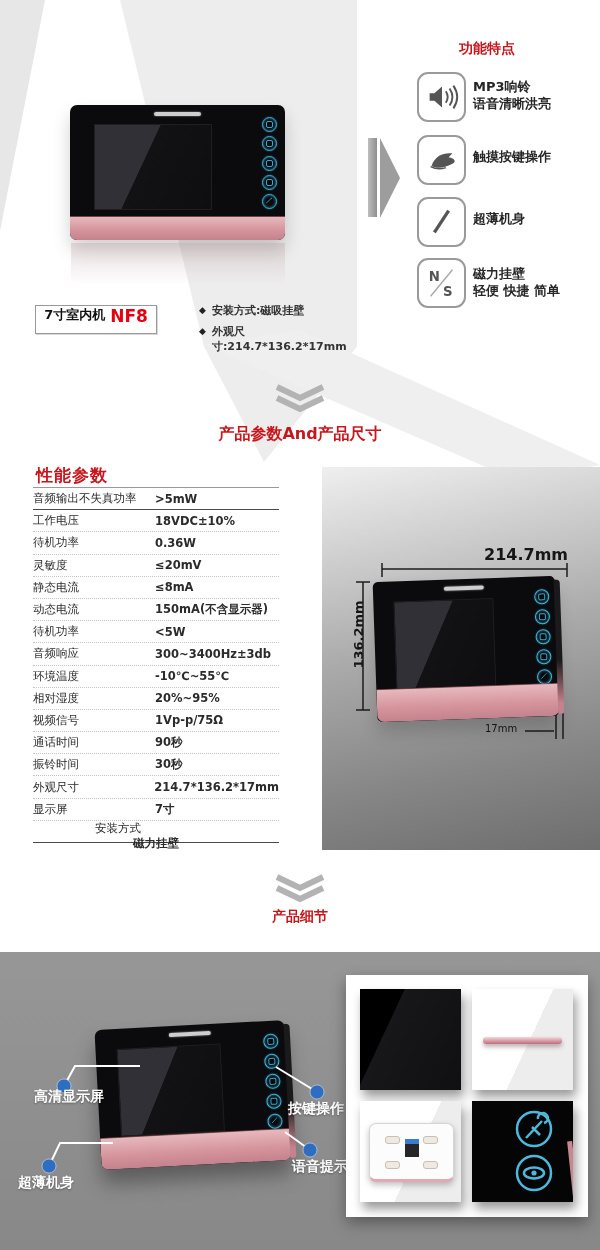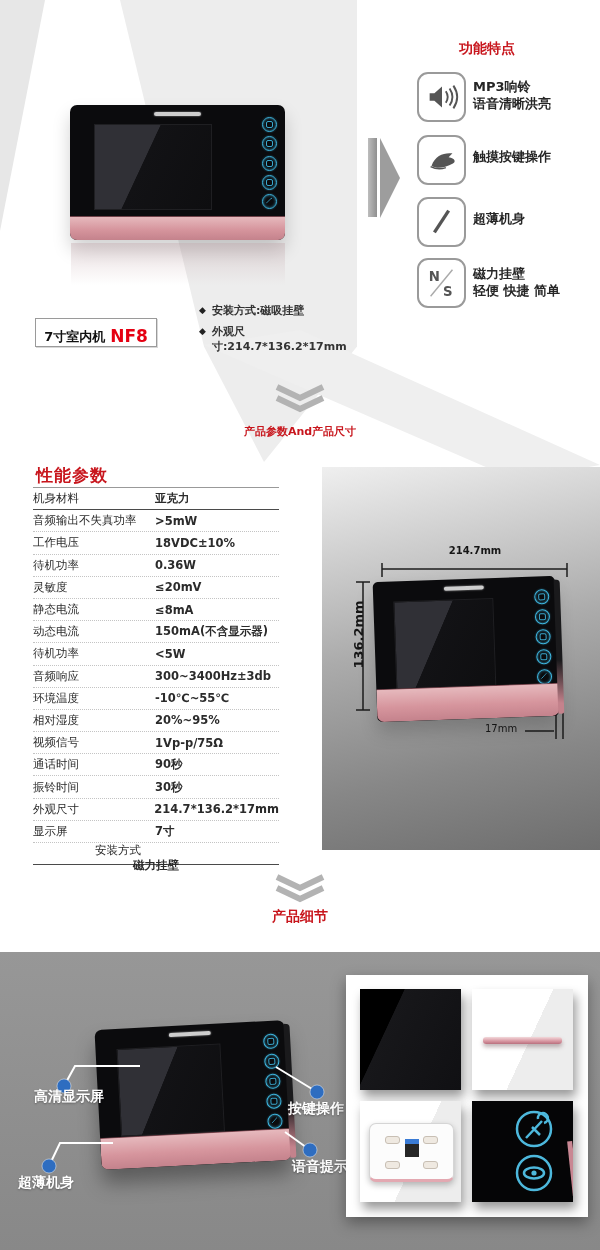--- a/index.html
+++ b/index.html
@@ -33,21 +33,21 @@
     border-radius:0 0 7px 7px;border-top:1px solid rgba(40,10,15,.55);
     background:linear-gradient(180deg,#e6b9bd 0%,#d6959d 55%,#c4828c 100%);}
   .dev-edge{position:absolute;right:-5px;top:4px;width:6px;height:96%;
     background:linear-gradient(180deg,#1a1a1c 60%,#c4828c 92%);border-radius:0 3px 3px 0;
     transform:skewY(8deg);}
   .dev-reflect{left:71px;top:243px;width:214px;height:42px;
     background:linear-gradient(180deg,rgba(190,160,165,.35),rgba(200,200,200,0));}
 
   
   .model-box{left:35px;top:305px;width:120px;height:27px;background:#fff;border:1px solid #9a9a9a;
-    box-shadow:1px 1px 0 #d8d8d8;display:flex;align-items:flex-end;justify-content:center;gap:5px;margin-top:13px;}
+    box-shadow:1px 1px 0 #d8d8d8;display:flex;align-items:flex-start;justify-content:center;gap:5px;}
   .model-type{font-size:13px;font-weight:bold;color:#111;}
   .model-name{font-size:17px;font-weight:bold;color:#e50012;}
   .hero-bullets{left:199px;top:303px;width:180px;}
   .hbullet{display:flex;align-items:flex-start;gap:6px;font-size:11px;font-weight:600;color:#333;margin-bottom:6px;}
   .hbullet .bd{font-size:9px;color:#222;line-height:14px;}
 
   
   .arrow-bar{left:368px;top:138px;width:9px;height:79px;background:linear-gradient(90deg,#bdbdbd,#8f8f8f);}
   .arrow-tri{left:380px;top:138px;width:0;height:0;border-top:40px solid transparent;
     border-bottom:40px solid transparent;border-left:20px solid #9d9d9d;}
@@ -68,21 +68,21 @@
   .srow{display:flex;align-items:center;height:21.2px;border-bottom:1px dotted #c4c4c4;
     font-size:11.5px;color:#2b2b2b;}
   .srow:first-child{border-top:1px solid #999;border-bottom:1.5px solid #4a4a4a;}
   .srow:last-child{border-bottom:1.5px solid #4a4a4a;flex-direction:column;}
   .sk{width:122px;font-weight:400;}
   .sv{flex:1;font-weight:600;}
 
   
   .dim-panel{left:322px;top:467px;width:278px;height:383px;
     background:linear-gradient(168deg,#efefef 0%,#d4d4d4 18%,#ababab 45%,#878787 75%,#6e6e6e 100%);}
-  .dim-w{position:absolute;left:60px;top:78px;width:186px;text-align:center;font-size:10px;font-weight:bold;color:#161616;}
+  .dim-w{position:absolute;left:60px;top:78px;width:186px;text-align:right;font-size:16px;font-weight:bold;color:#161616;}
   .dim-h{position:absolute;left:2px;top:160px;font-size:13px;font-weight:bold;color:#161616;transform:rotate(-90deg);transform-origin:center;}
   .dim-d{position:absolute;left:163px;top:256px;font-size:10px;font-weight:normal;color:#161616;}
 
   
   .bottom-bg{left:0;top:952px;width:600px;height:298px;background:linear-gradient(180deg,#979797,#888888);}
   .callout-label{position:absolute;font-size:14px;font-weight:600;color:#fff;text-shadow:0 1px 2px rgba(0,0,0,.35);white-space:nowrap;}
   .detail-panel{left:346px;top:975px;width:242px;height:242px;background:#fff;box-shadow:0 6px 14px rgba(0,0,0,.35);}
   .dcell{position:absolute;width:101px;height:101px;box-shadow:3px 7px 10px rgba(0,0,0,.4);overflow:hidden;}
   .cell-white{background:linear-gradient(115deg,#ffffff 55%,#ededed 55%);}
   .cell-black{background:#050506;}
@@ -181,28 +181,24 @@
   </div>
   <div class="flabel" style="top:265px;">
     <div>磁力挂壁</div>
     <div>轻便 快捷 简单</div>
   </div>
 
   <svg class="chev" style="top:384px;" viewBox="0 0 52 30">
     <path d="M3 3 L26 14 L49 3" fill="none" stroke="#b3b3b3" stroke-width="6"></path>
     <path d="M3 14 L26 25 L49 14" fill="none" stroke="#b3b3b3" stroke-width="6"></path>
   </svg>
-  <div class="div-label" style="top:424px;font-size:11px;">产品参数And产品尺寸</div>
+  <div class="div-label" style="top:424px;font-size:16px;">产品参数And产品尺寸</div>
 
   <div class="abs spec-title">性能参数</div>
   <div class="abs spec-table">
-    <div class="srow">
-        <span class="sk">机身材料</span>
-        <span class="sv">亚克力</span>
-      </div>
     <div class="srow">
         <span class="sk">音频输出不失真功率</span>
         <span class="sv">&gt;5mW</span>
       </div>
     <div class="srow">
         <span class="sk">工作电压</span>
         <span class="sv">18VDC±10%</span>
       </div>
     <div class="srow">
         <span class="sk">待机功率</span>

